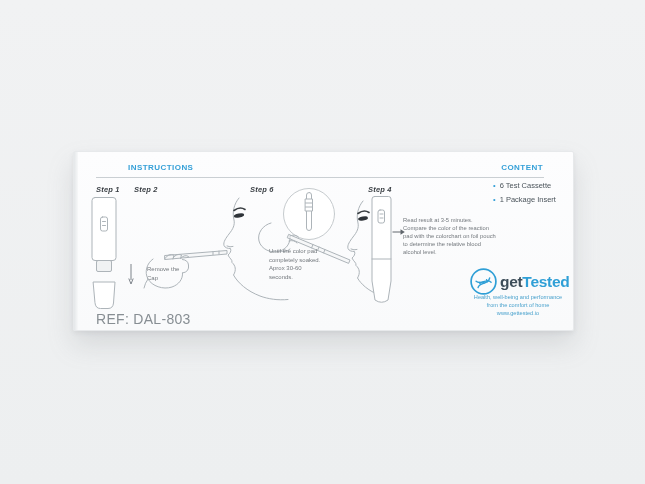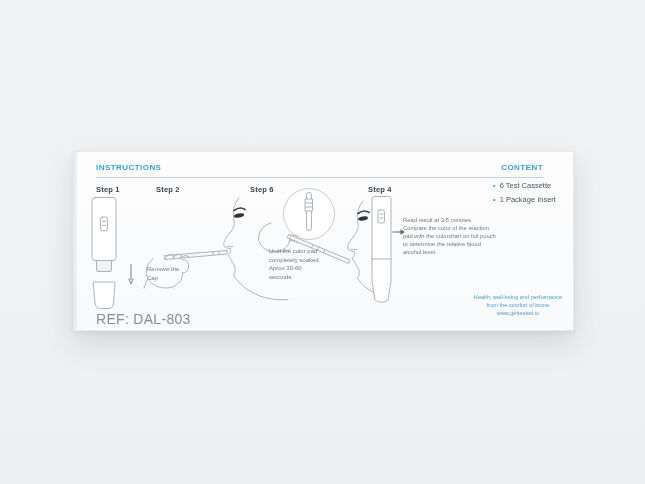--- a/index.html
+++ b/index.html
@@ -12,26 +12,26 @@
   }
   .panel {
     position:absolute; left:73px; top:151px; width:501px; height:180px;
     background:linear-gradient(180deg,#fdfdfe 0%, #f9fafb 100%);
     border:1px solid #e7e9eb; border-radius:2px;
     box-shadow:0 2px 4px rgba(120,126,132,.12), 0 14px 26px rgba(130,136,142,.22);
   }
   .panel-edge { position:absolute; left:0; top:0; bottom:0; width:4px;
     background:linear-gradient(90deg,#e4e7e9,#f7f8f9); }
   .hdr { position:absolute; top:11px; font-size:8px; font-weight:bold;
-    letter-spacing:.45px; color:var(--blue); }
+    letter-spacing:.45px; color:var(--blue);margin-left:32px; }
   .hdr-left { left:22px; }
   .hdr-right { right:30px;text-align:right; }
   .rule { position:absolute; left:22px; right:29px; top:25px; height:1px; background:#cacfd3; }
   .step-label { position:absolute; top:33px; font-size:7.5px; font-weight:bold;
-    color:#3a3f44; letter-spacing:.2px; }
+    color:#3a3f44; letter-spacing:.2px;font-style:italic; }
   .illus { position:absolute; }
   .ln { stroke:var(--ln); stroke-width:1; fill:none; stroke-linecap:round; stroke-linejoin:round; }
   .note { position:absolute; font-size:6px; color:var(--txt); line-height:1.45; }
   .note-read { font-size:5.8px; line-height:1.4; }
   .content-list { position:absolute; left:419px; top:29px; list-style:none; }
   .content-list li { font-size:7.5px; color:#4b545b; margin-bottom:5px; display:flex; gap:4px; }
   .bullet { color:var(--blue); font-size:7.5px; }
   .logo { position:absolute; left:396px; top:116px; display:flex; align-items:center; gap:3px; }
   .logo-text { font-size:15.5px; font-weight:bold; letter-spacing:-.3px; line-height:1; }
   .logo-get { color:var(--logo-dark); }
@@ -46,21 +46,21 @@
 <body>
 
 <div class="panel">
   <div class="panel-edge"></div>
 
   <div class="hdr hdr-left">INSTRUCTIONS</div>
   <div class="hdr hdr-right">CONTENT</div>
   <div class="rule"></div>
 
   <div class="step-label" style="left:22px">Step 1</div>
-  <div class="step-label" style="left:82px">Step 2</div>
+  <div class="step-label" style="left:60px">Step 2</div>
   <div class="step-label" style="left:176px">Step 6</div>
   <div class="step-label" style="left:294px">Step 4</div>
 
   <svg class="illus" style="left:11px;top:44px" width="60" height="122" viewBox="0 0 60 122">
     <g class="ln">
       <rect x="7" y="1.5" width="24" height="63" rx="3" fill="#fff"></rect>
       <rect x="15.5" y="21" width="7" height="14" rx="2"></rect>
       <line x1="17.5" y1="25.5" x2="20.5" y2="25.5"></line>
       <line x1="17.5" y1="29.5" x2="20.5" y2="29.5"></line>
       <rect x="11.5" y="64.5" width="15" height="11" rx="1.5" fill="#f0f2f3"></rect>
@@ -137,20 +137,33 @@
     <li>
       <span class="bullet">•</span>
       <span>6 Test Cassette</span>
     </li>
     <li>
       <span class="bullet">•</span>
       <span>1 Package Insert</span>
     </li>
   </ul>
 
+  <div class="logo">
+    <svg width="27" height="27" viewBox="0 0 27 27">
+      <circle cx="13.5" cy="13.5" r="12.4" fill="none" stroke="#2f9fd6" stroke-width="1.7"></circle>
+      <g stroke="#2f9fd6" stroke-width="1.4" fill="none" stroke-linecap="round" transform="rotate(-18 13.5 13.5)">
+        <path d="M6.5,17.5 C10,12.5 17,18.5 20.5,12"></path>
+        <path d="M6.5,11 C10,17 17,10.5 20.5,16.5"></path>
+        <line x1="9.5" y1="13.2" x2="9.7" y2="15.4"></line>
+        <line x1="13.3" y1="13.6" x2="13.5" y2="15.2"></line>
+        <line x1="17" y1="12.8" x2="17.2" y2="15"></line>
+      </g>
+    </svg>
+    <div class="logo-text"><span class="logo-get">get</span><span class="logo-tested">Tested</span></div>
+  </div>
   <div class="tagline">
     <div>Health, well-being and performance</div>
     <div>from the comfort of home</div>
   </div>
   <div class="website">www.gettested.io</div>
 
   <div class="ref">REF: DAL-803</div>
 </div>
 
 </body></html>

